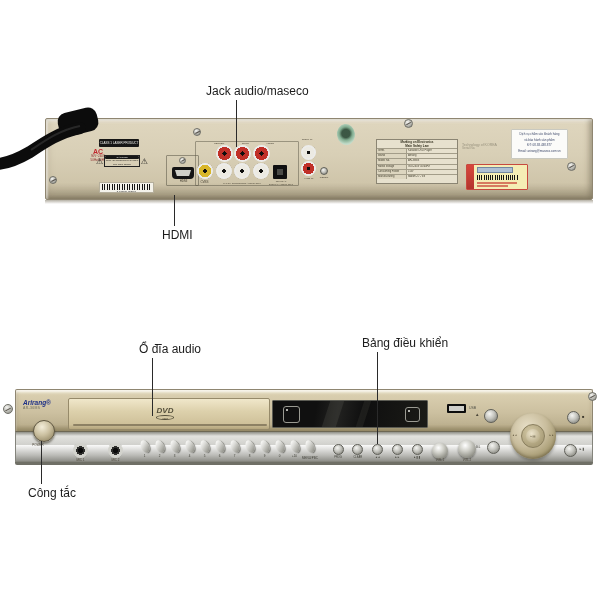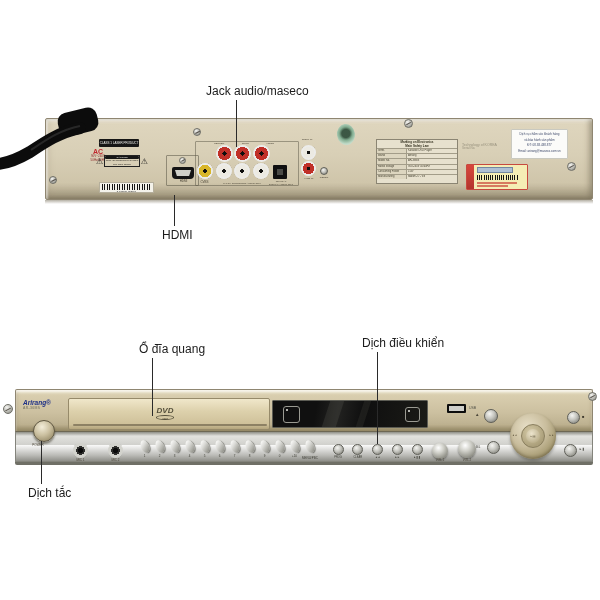--- a/index.html
+++ b/index.html
@@ -352,22 +352,22 @@
   <div class="screw" style="left:49px;top:176px;width:8px;height:8px"></div>
   <div class="screw" style="left:588px;top:392px;width:9px;height:9px"></div>
   <div class="screw" style="left:3px;top:404px;width:10px;height:10px"></div>
 
   <div class="ann" style="left:206px;top:84px">Jack audio/maseco</div>
   <div class="ann-line" style="left:236px;top:100px;height:47px"></div>
 
   <div class="ann" style="left:162px;top:228px">HDMI</div>
   <div class="ann-line" style="left:174px;top:195px;height:31px"></div>
 
-  <div class="ann" style="left:139px;top:342px">Ổ đĩa quang</div>
+  <div class="ann" style="left:139px;top:342px">Ổ đĩa audio</div>
   <div class="ann-line" style="left:152px;top:358px;height:58px"></div>
 
-  <div class="ann" style="left:362px;top:336px">Dịch điều khiển</div>
+  <div class="ann" style="left:362px;top:336px">Bảng điều khiển</div>
   <div class="ann-line" style="left:377px;top:352px;height:92px"></div>
 
-  <div class="ann" style="left:28px;top:486px">Dịch tắc</div>
+  <div class="ann" style="left:28px;top:486px">Công tắc</div>
   <div class="ann-line" style="left:41px;top:441px;height:43px"></div>
 
 </div>
 
 </body></html>

